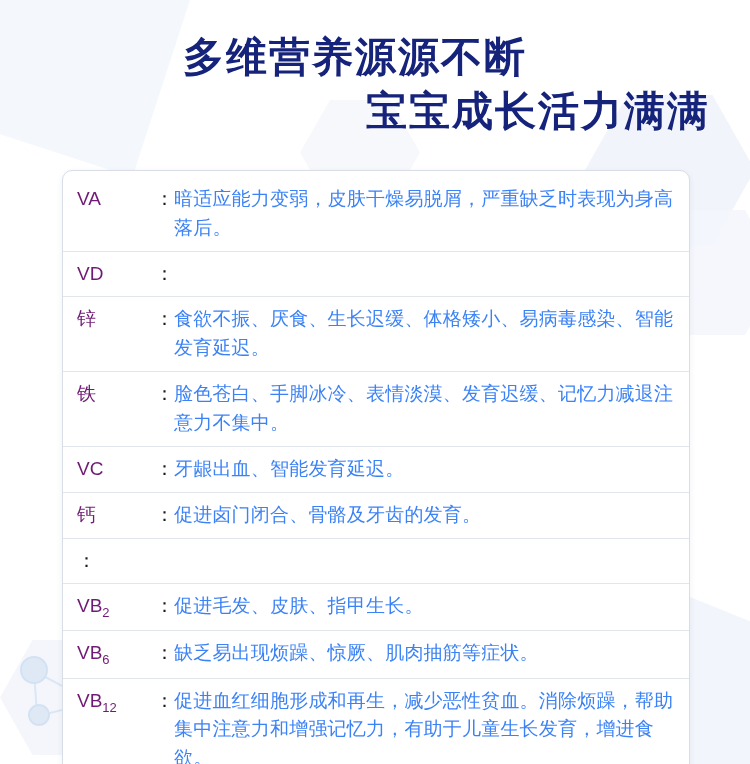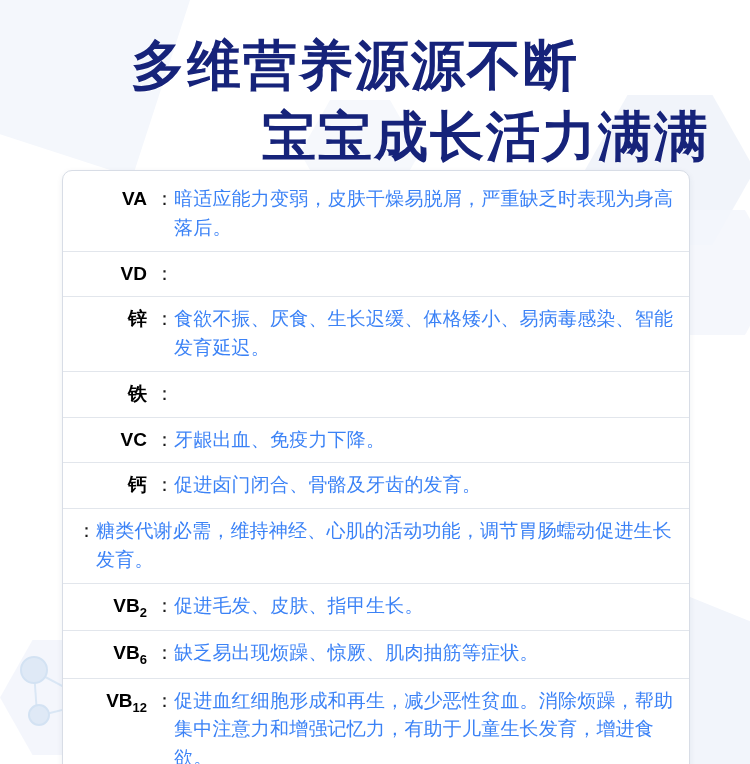--- a/index.html
+++ b/index.html
@@ -78,21 +78,21 @@
     position: absolute;
     z-index: 3;
     top: 30px;
     left: 0;
     width: 710px;
     text-align: center;
     color: #16237a;
     font-weight: bold;
     letter-spacing: 2px;
     line-height: 1.32;
-    font-size: 54px;
+    font-size: 41px;
     text-shadow: 0 1px 0 rgba(255,255,255,.6);
   }
   .heading .l2 { display: block; text-align: right; }
 
   
   .card {
     position: absolute;
     z-index: 3;
     left: 62px;
     top: 170px;
@@ -105,28 +105,26 @@
   }
   .row {
     display: flex;
     align-items: flex-start;
     border-bottom: 1px solid #e2e6ec;
     padding: 8px 14px 8px 14px;
   }
   .row:last-child { border-bottom: none; }
   .row .label {
     flex: 0 0 78px;
-    text-align: right;
     padding-right: 8px;
     font-size: 19px;
-    color: #000000;
+    color: #701a75;
     line-height: 1.5;
     white-space: nowrap;
     font-family: "Liberation Sans", "DejaVu Sans", sans-serif;
-    font-weight: bold;
   }
   .row .label .sub {
     font-size: 13px;
     vertical-align: sub;
     letter-spacing: 0;
   }
   .row .colon {
     flex: 0 0 16px;
     font-size: 19px;
     color: #1b1b1b;
@@ -185,37 +183,37 @@
 
   <div class="row">
     <div class="label"><span>锌</span></div>
     <div class="colon">：</div>
     <div class="desc">食欲不振、厌食、生长迟缓、体格矮小、易病毒感染、智能发育延迟。</div>
   </div>
 
   <div class="row">
     <div class="label"><span>铁</span></div>
     <div class="colon">：</div>
+    <div class="desc">脸色苍白、手脚冰冷、表情淡漠、发育迟缓、记忆力减退注意力不集中。</div>
   </div>
 
   <div class="row">
     <div class="label"><span>VC</span></div>
     <div class="colon">：</div>
-    <div class="desc">牙龈出血、免疫力下降。</div>
+    <div class="desc">牙龈出血、智能发育延迟。</div>
   </div>
 
   <div class="row">
     <div class="label"><span>钙</span></div>
     <div class="colon">：</div>
     <div class="desc">促进卤门闭合、骨骼及牙齿的发育。</div>
   </div>
 
   <div class="row">
     <div class="colon">：</div>
-    <div class="desc">糖类代谢必需，维持神经、心肌的活动功能，调节胃肠蠕动促进生长发育。</div>
   </div>
 
   <div class="row">
     <div class="label"><span>VB</span><span class="sub">2</span></div>
     <div class="colon">：</div>
     <div class="desc">促进毛发、皮肤、指甲生长。</div>
   </div>
 
   <div class="row">
     <div class="label"><span>VB</span><span class="sub">6</span></div>

